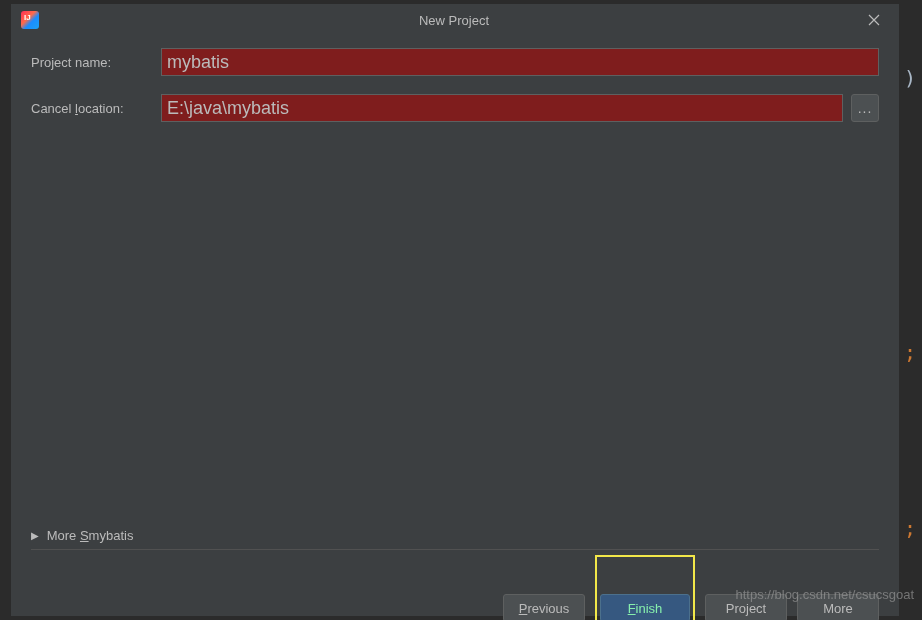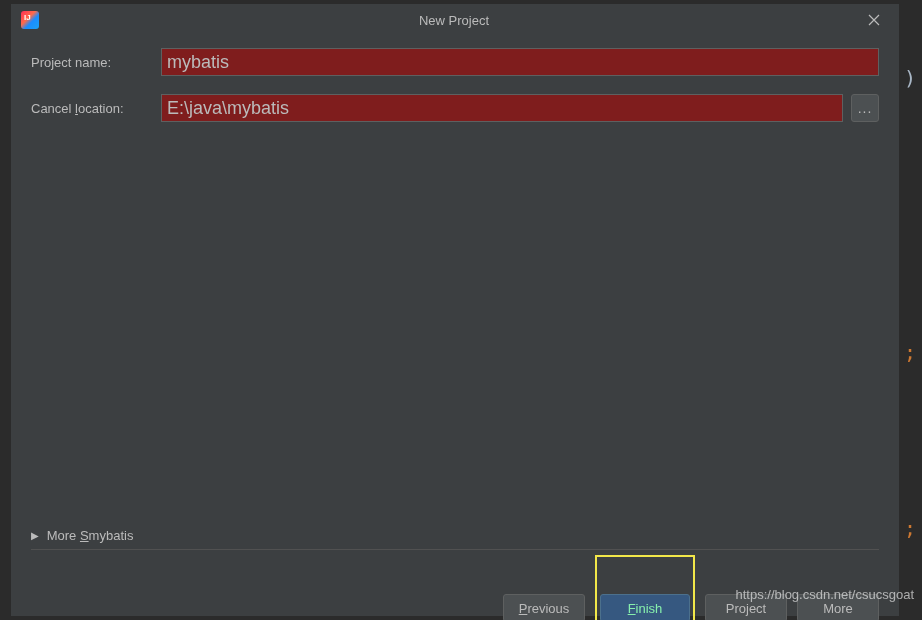--- a/index.html
+++ b/index.html
@@ -176,21 +176,21 @@
     }
     .btn-focus-wrap {
       border: 2px solid #f2e749;
       padding: 3px;
       display: inline-flex;
     }
     .watermark {
       position: absolute;
       right: 8px;
       bottom: 18px;
-      color: #ffffff;
+      color: #a3a3a3;
       font-size: 13px;
       opacity: 0.6;
       pointer-events: none;
     }
   </style>
 </head>
 <body>
 
 <div class="background-code">
   <span class="bg-paren" style="top:66px">)</span>

